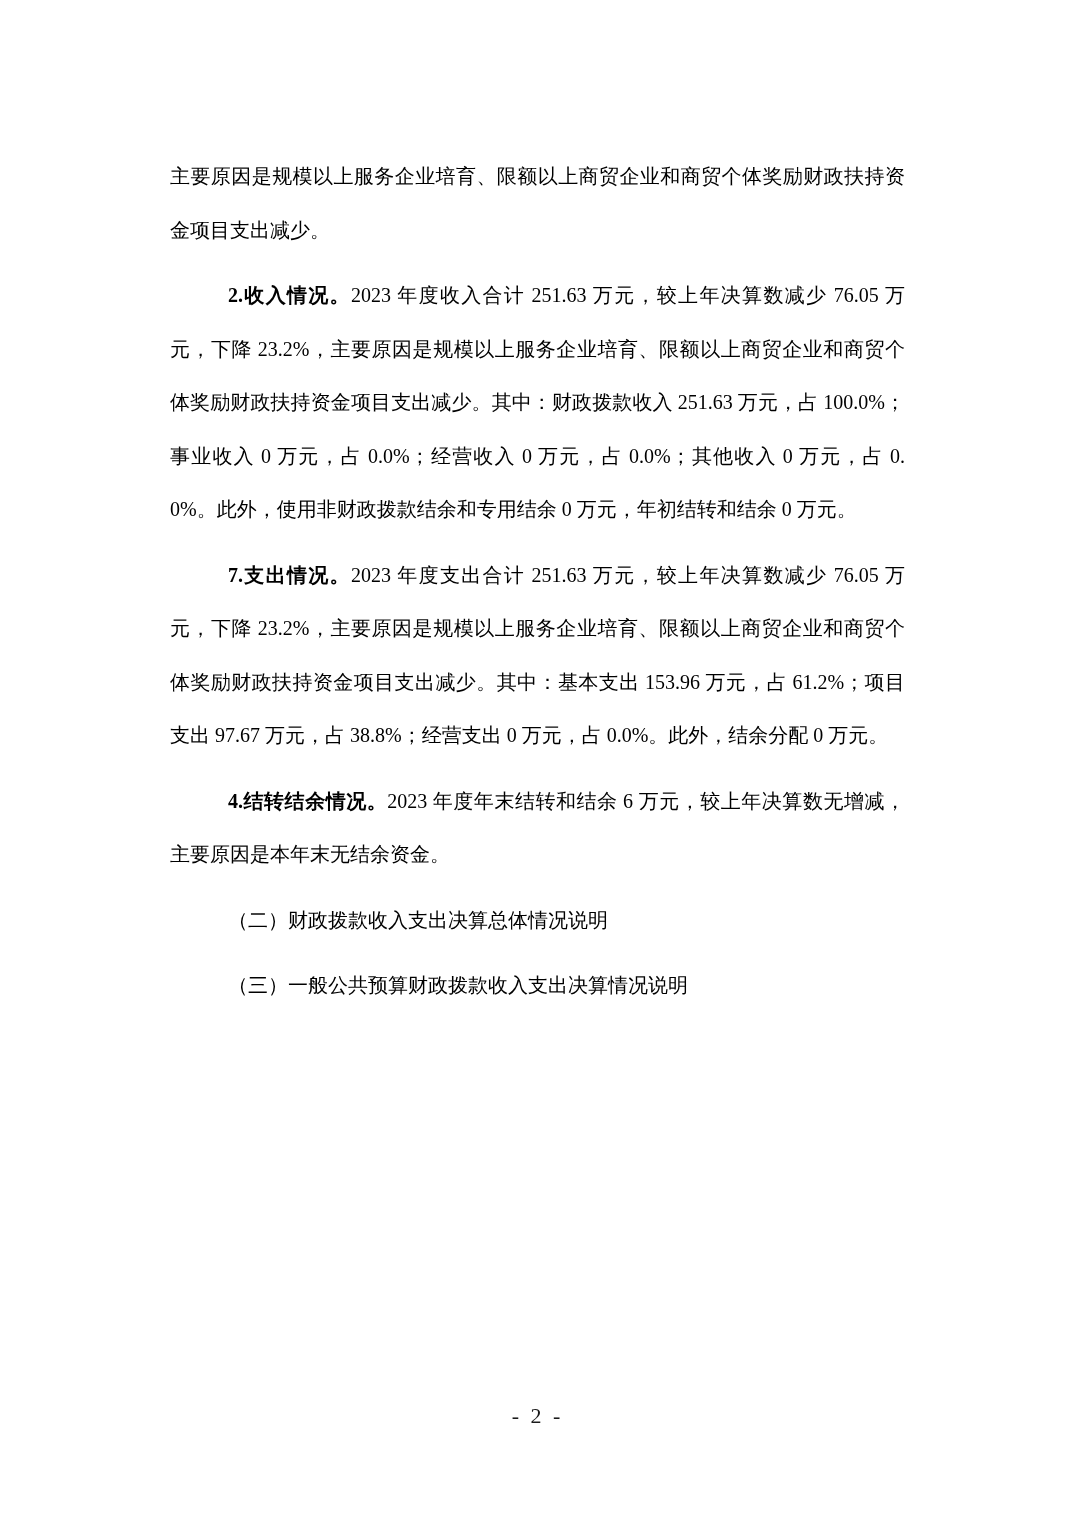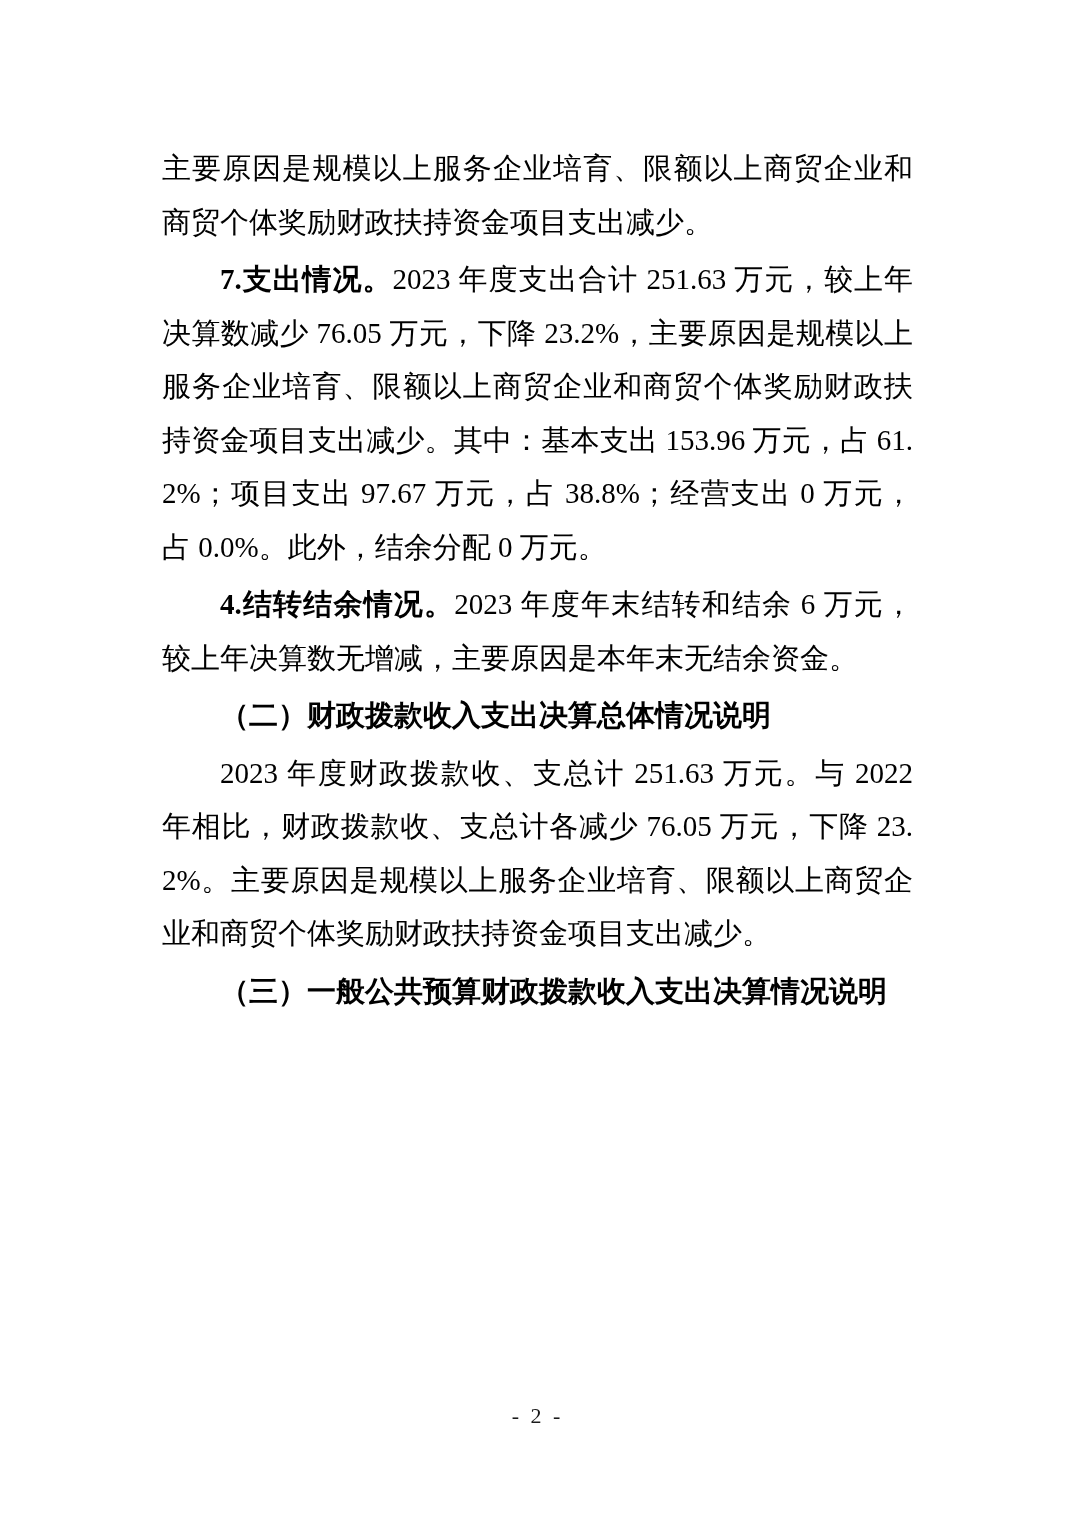--- a/index.html
+++ b/index.html
@@ -18,58 +18,58 @@
     background: #ffffff;
     overflow: hidden;
   }
   .content {
     position: absolute;
     left: 158px;
     top: 138px;
     width: 759px;
   }
   .para {
-    margin: 4px;
-    font-size: 29px;
+    margin: 12px;
+    font-size: 20px;
     line-height: 53.5px;
     text-align: justify;
     text-justify: inter-ideograph;
     font-weight: 400;
     word-break: break-all;
   }
   .para .lead { font-weight: 700; }
   .indent { text-indent: 58px; }
-  .heading { font-weight: 700; }
+  .heading { font-weight: 400; }
   .footer {
     position: absolute;
     left: 0;
     top: 1400px;
     width: 1075px;
     text-align: center;
     font-size: 22px;
     line-height: 32px;
     letter-spacing: 3px;
     color: #1a1a1a;
   }
 </style>
 </head>
 <body>
 
 <div class="page">
   <div class="content">
 
     <p class="para"><span>主要原因是规模以上服务企业培育、限额以上商贸企业和商贸个体奖励财政扶持资金项目支出减少。</span></p>
 
+    <p class="para indent"><span class="lead">2.收入情况。</span><span>2023 年度收入合计 251.63 万元，较上年决算数减少 76.05 万元，下降 23.2%，主要原因是规模以上服务企业培育、限额以上商贸企业和商贸个体奖励财政扶持资金项目支出减少。其中：财政拨款收入 251.63 万元，占 100.0%；事业收入 0 万元，占 0.0%；经营收入 0 万元，占 0.0%；其他收入 0 万元，占 0.0%。此外，使用非财政拨款结余和专用结余 0 万元，年初结转和结余 0 万元。</span></p>
 
     <p class="para indent"><span class="lead">7.支出情况。</span><span>2023 年度支出合计 251.63 万元，较上年决算数减少 76.05 万元，下降 23.2%，主要原因是规模以上服务企业培育、限额以上商贸企业和商贸个体奖励财政扶持资金项目支出减少。其中：基本支出 153.96 万元，占 61.2%；项目支出 97.67 万元，占 38.8%；经营支出 0 万元，占 0.0%。此外，结余分配 0 万元。</span></p>
 
     <p class="para indent"><span class="lead">4.结转结余情况。</span><span>2023 年度年末结转和结余 6 万元，较上年决算数无增减，主要原因是本年末无结余资金。</span></p>
 
     <p class="para indent heading"><span>（二）财政拨款收入支出决算总体情况说明</span></p>
 
-    <p class="para indent"><span>2023 年度财政拨款收、支总计 251.63 万元。与 2022 年相比，财政拨款收、支总计各减少 76.05 万元，下降 23.2%。主要原因是规模以上服务企业培育、限额以上商贸企业和商贸个体奖励财政扶持资金项目支出减少。</span></p>
 
     <p class="para indent heading"><span>（三）一般公共预算财政拨款收入支出决算情况说明</span></p>
 
   </div>
 
   <div class="footer">- 2 -</div>
 </div>
 
 </body></html>

